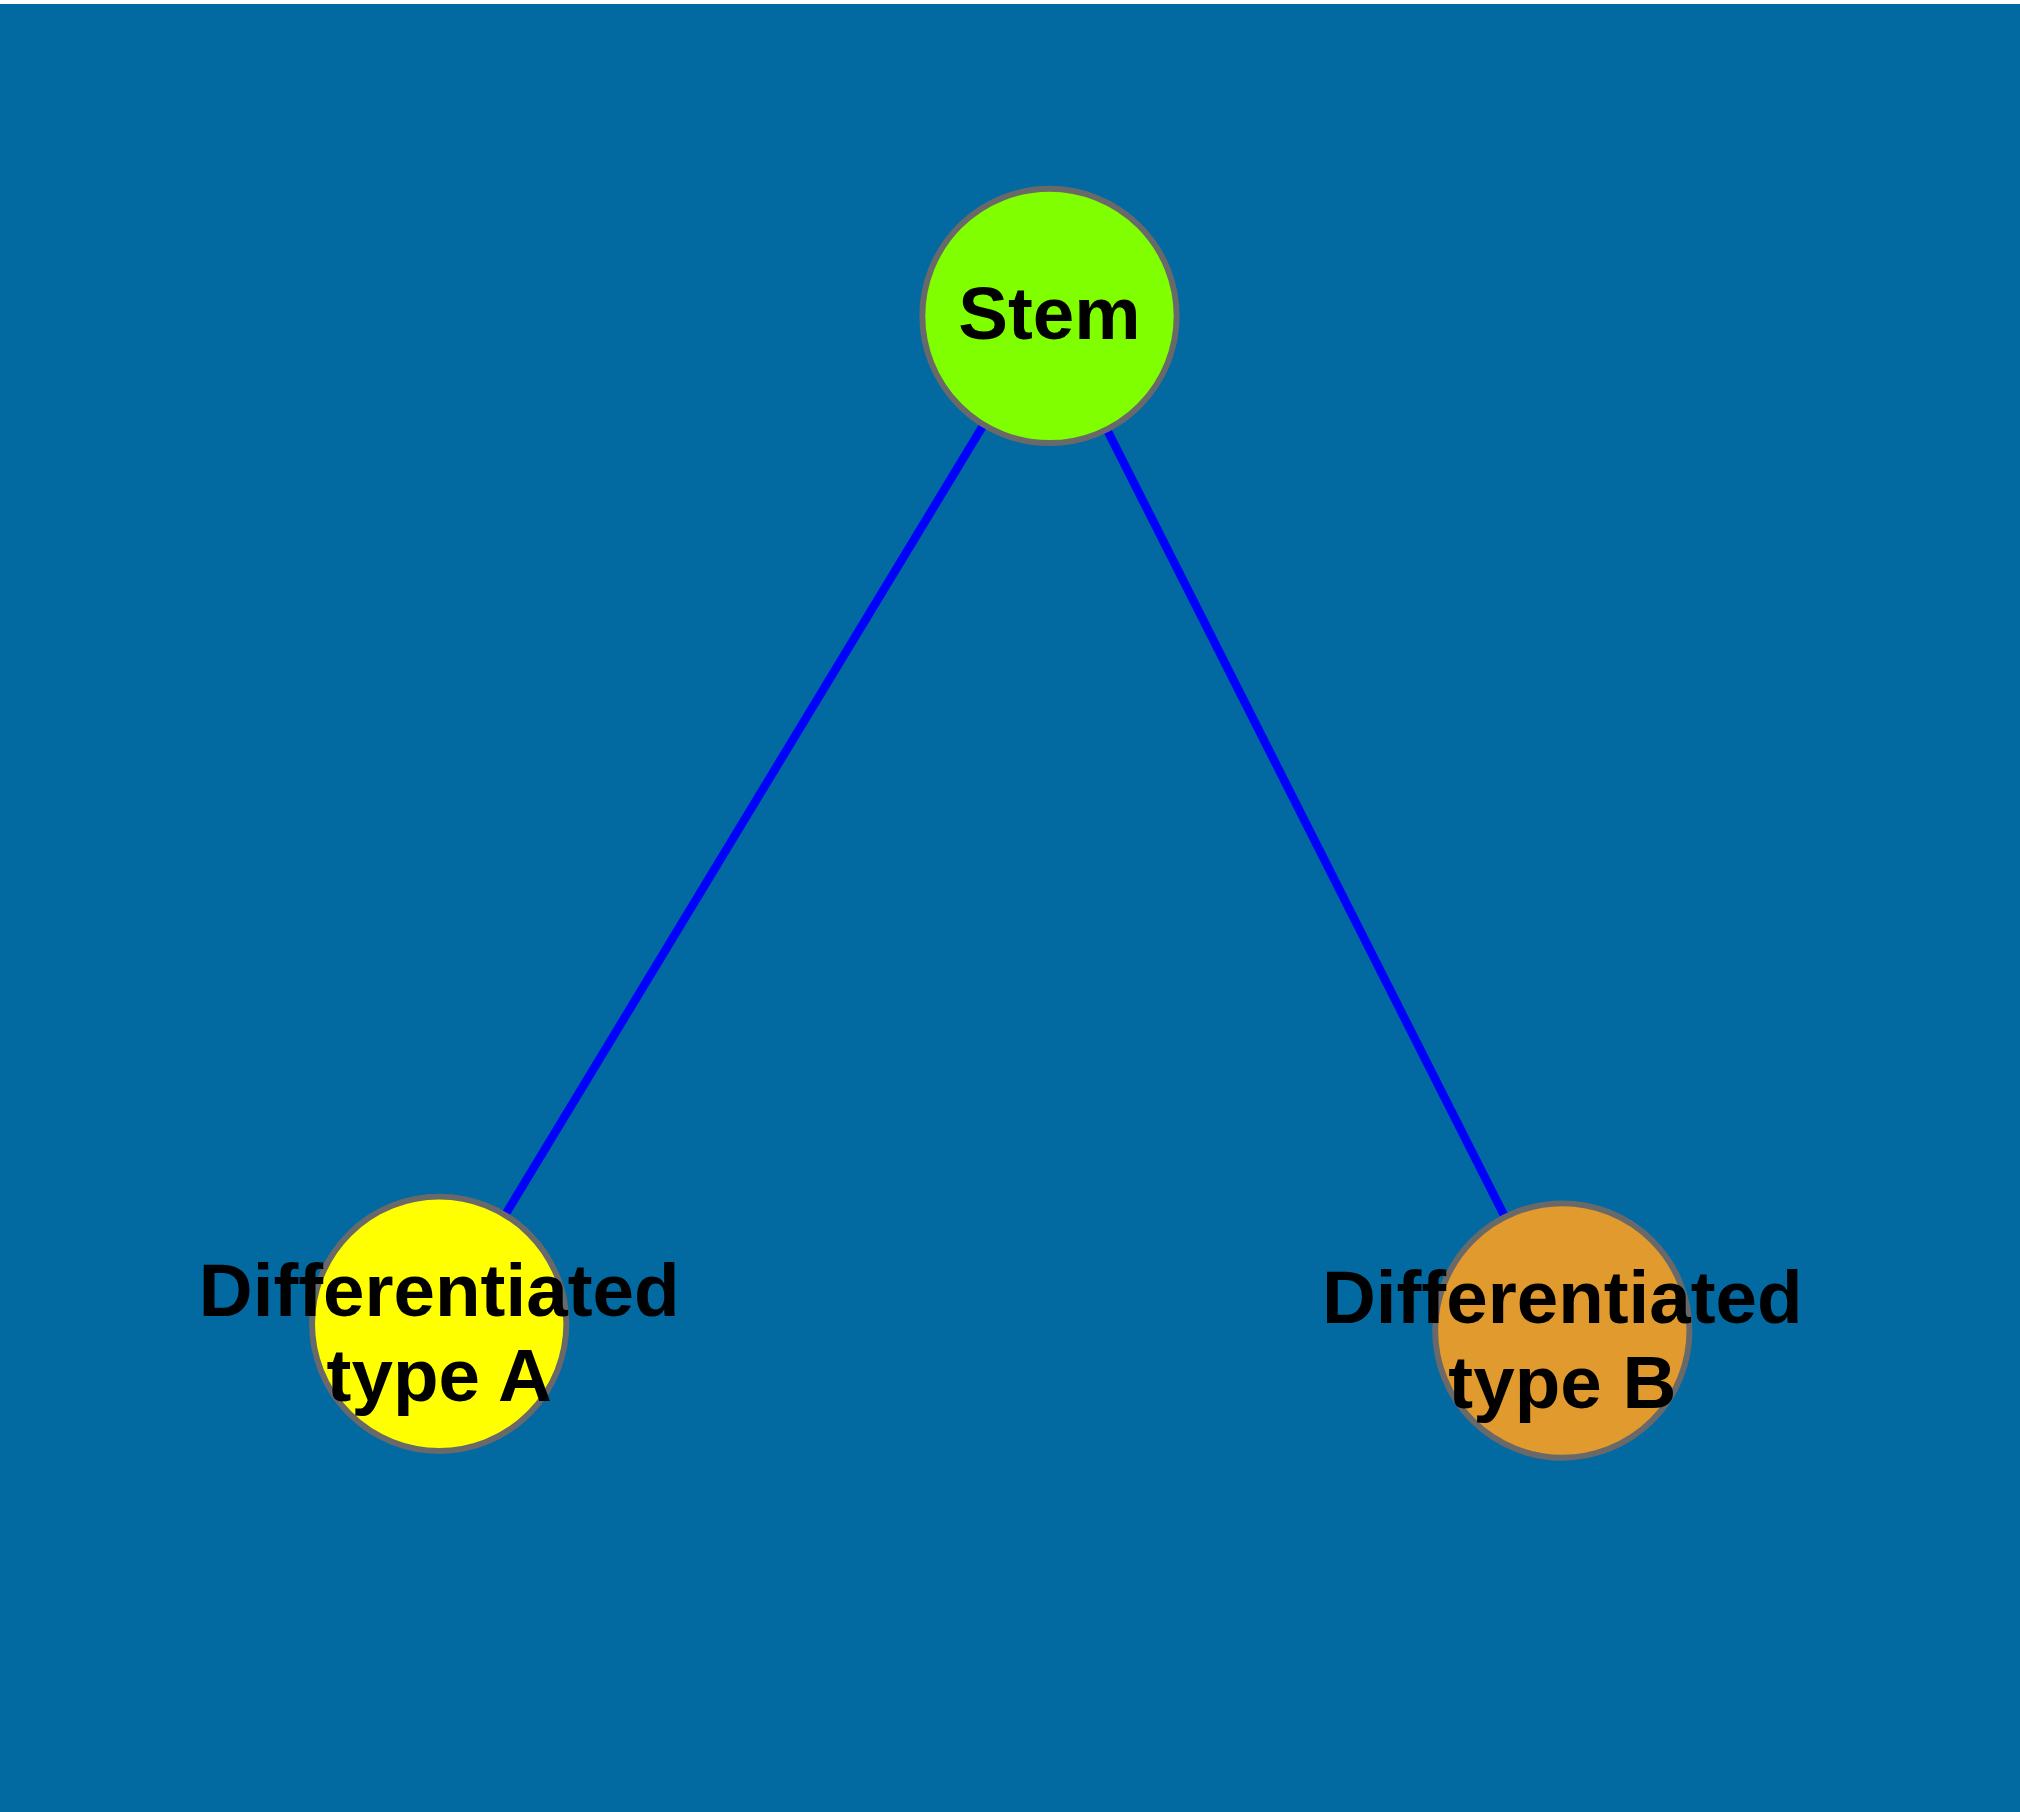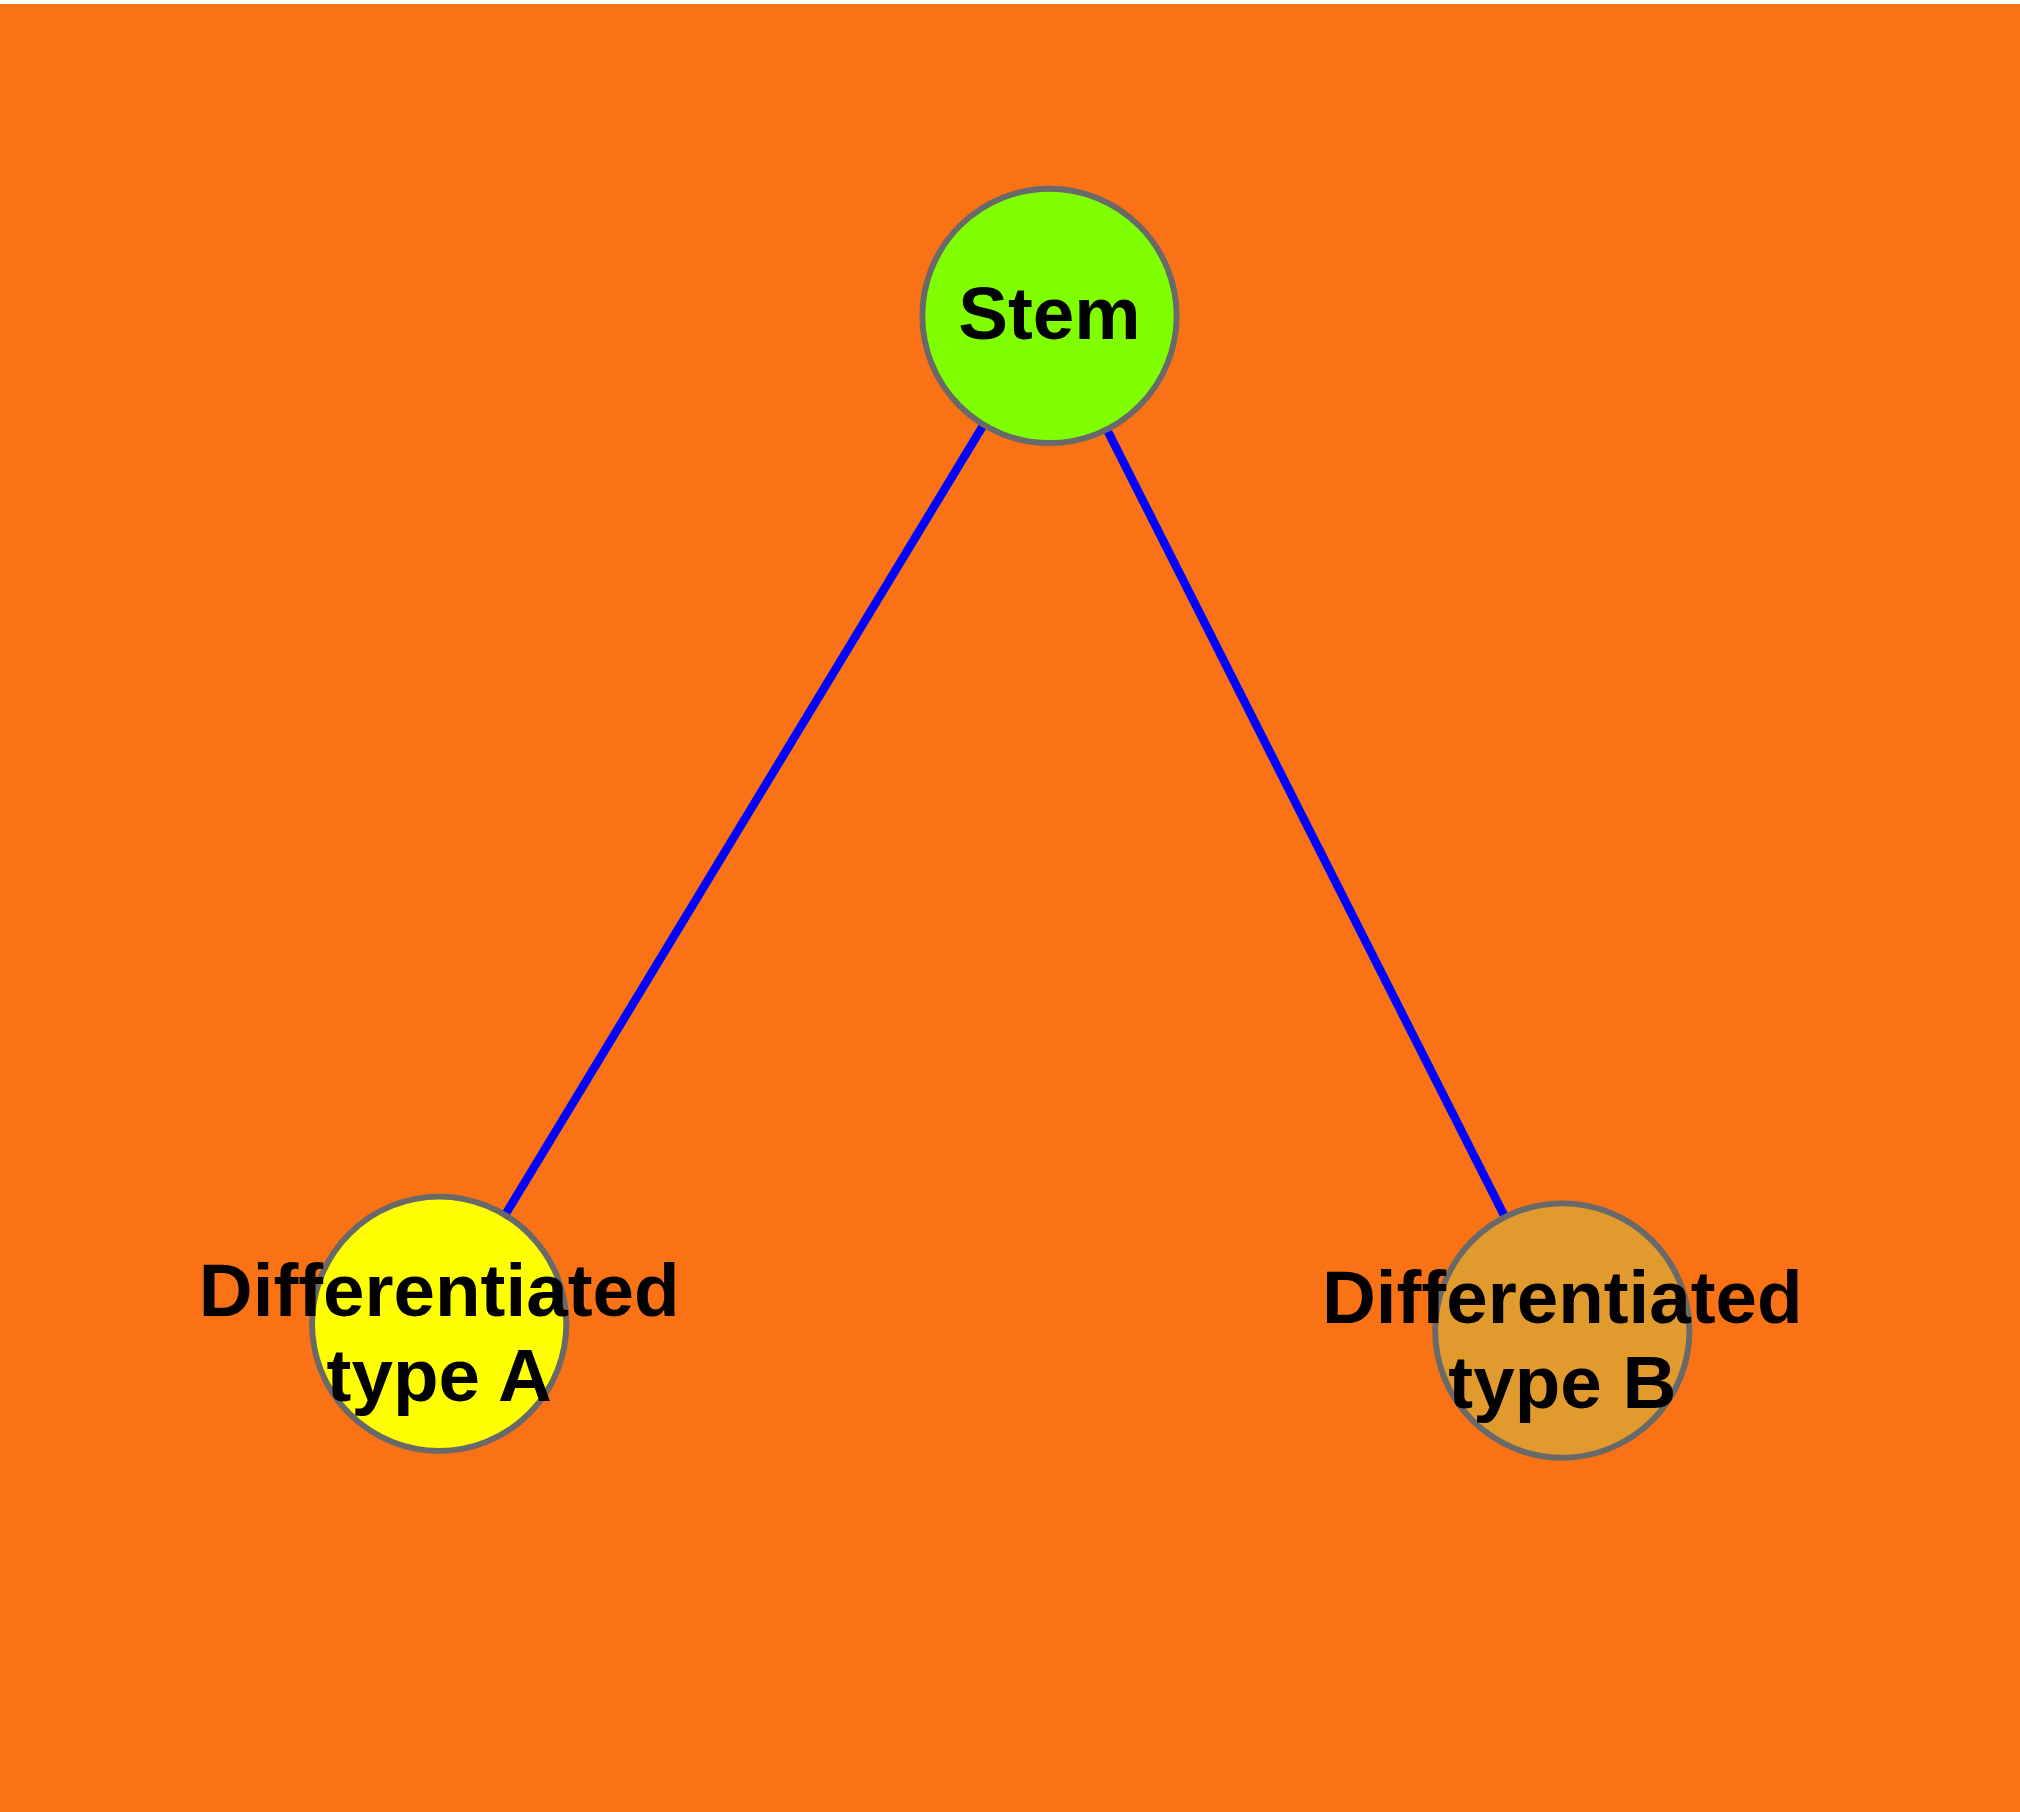--- a/index.html
+++ b/index.html
@@ -14,21 +14,21 @@
     background: #ffffff;
     overflow: hidden;
     font-family: "Liberation Sans", sans-serif;
   }
   #canvas {
     position: absolute;
     left: 0;
     top: 4.2px;
     width: 2021px;
     height: 1808px;
-    background: #f97316;
+    background: #0369a1;
   }
   #graph-svg {
     position: absolute;
     left: 0;
     top: 0;
     width: 2021px;
     height: 1808px;
   }
   .node-circle {
     stroke: #696969;

